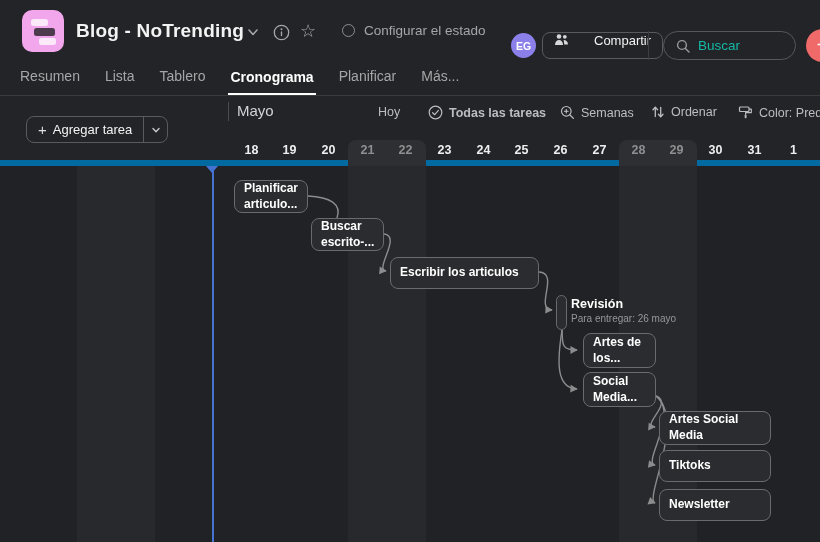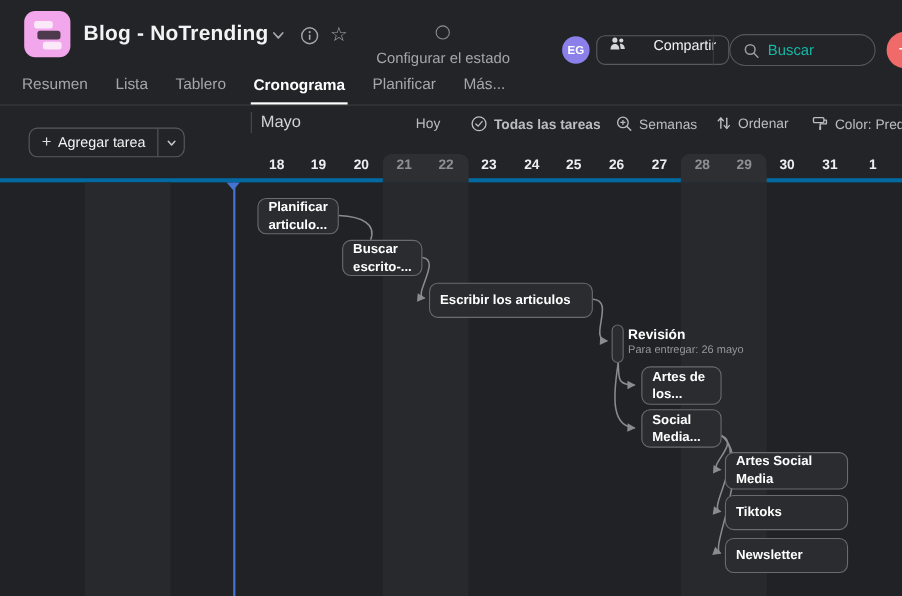--- a/index.html
+++ b/index.html
@@ -14,21 +14,21 @@
   .logo { position:absolute; left:22px; top:10px; width:42px; height:42px; border-radius:10px; cursor:pointer; }
   .logo .b1,.logo .b2,.logo .b3 { position:absolute; border-radius:2.5px; }
   .logo .b1 { left:9px;  top:9px;  width:17px; height:7px; }
   .logo .b2 { left:12px; top:18px; width:21px; height:8px; }
   .logo .b3 { left:17px; top:28px; width:17px; height:7px; }
   .proj-title { position:absolute; left:76px; top:20px; font-size:19px; font-weight:700; letter-spacing:.2px; }
   .tb-ic { position:absolute; top:24px; color:#a5a6a8; cursor:pointer; display:flex; align-items:center; justify-content:center; }
   .ic-chevron { left:245px; width:16px; height:16px; }
   .ic-info    { left:272px; width:18px; height:18px; top:23px; }
   .ic-star    { left:298px; width:20px; height:20px; top:21px; font-size:18px; line-height:18px; }
-  .status { position:absolute; left:342px; top:23px; display:flex; align-items:center; gap:9px; color:#a5a6a8; font-size:13.5px; cursor:pointer;flex-direction:column; }
+  .status { position:absolute; left:342px; top:23px; display:flex; align-items:center; gap:9px; color:#a5a6a8; font-size:13.5px; cursor:pointer; }
   .status-circle { width:13px; height:13px; border:1.5px solid #8d8e90; border-radius:50%; }
   .avatar { position:absolute; left:511px; top:33px; width:25px; height:25px; border-radius:50%;
             display:flex; align-items:center; justify-content:center; font-size:10.5px; font-weight:700; color:#fff; cursor:pointer; }
   .share-btn { position:absolute; left:542px; top:32px; height:27px; border:1px solid #585a5d; border-radius:8px;
                display:flex; align-items:flex-start; gap:25px; padding:0 11px; font-size:13px; color:#f2f3f3; background:transparent; cursor:pointer; }
   .top-divider { position:absolute; left:648px; top:31px; width:1px; height:29px; background:#3c3d40; }
   .search-pill { position:absolute; left:663px; top:31px; width:133px; height:29px; border:1px solid #55575a; border-radius:15px;
                  display:flex; align-items:center; gap:8px; padding:0 12px; color:#14b8a6; font-size:13.5px; cursor:text; }
   .plus-circle { position:absolute; left:806px; top:29px; width:33px; height:33px; border-radius:50%;
                  display:flex; align-items:center; justify-content:center; font-size:20px; font-weight:400; color:#fff; cursor:pointer; }
@@ -45,21 +45,21 @@
   .add-task .drop { width:24px; display:flex; align-items:center; justify-content:center; border-left:1px solid #585a5d; color:#c6c7c9; }
   .month-tick { position:absolute; left:228px; top:6px; width:1px; height:19px; background:#4a4b4e; }
   .month-label { position:absolute; left:237px; top:6px; font-size:15px; color:#d2d3d5; }
   .tb-item { position:absolute; top:9px; display:flex; align-items:center; gap:6px; font-size:12.5px; color:#bcbdbf; cursor:pointer; white-space:nowrap; }
   .tb-today { left:378px; }
   .tb-filter { left:428px;font-weight:bold; }
   .tb-zoom { left:560px; }
   .tb-sort { left:651px; }
   .tb-color { left:738px; width:82px; overflow:hidden; }
   
-  .dates { position:absolute; left:0; top:138px; width:820px; height:28px; border-bottom:4px solid #0369a1; }
+  .dates { position:absolute; left:0; top:138px; width:820px; height:28px; border-bottom:6px solid #0369a1; }
   .date-band { position:absolute; top:2px; height:26px; border-radius:8px 8px 0 0; }
   .date-cell { position:absolute; top:5px; width:39px; text-align:center; font-size:12.5px; font-weight:700; color:#eeeef0; }
   .date-cell.wk { color:#8e8f91; }
   
   .chart { position:absolute; left:0; top:166px; width:820px; height:376px; background:#212225; }
   .band { position:absolute; top:0; height:376px; }
   .today-line { position:absolute; left:212px; top:0; width:1.5px; height:376px; }
   .today-tri { position:absolute; left:206px; top:0; width:0; height:0;
                border-left:6px solid transparent; border-right:6px solid transparent; border-top:7px solid transparent; }
   .conns { position:absolute; left:0; top:0; width:820px; height:376px; pointer-events:none; }

